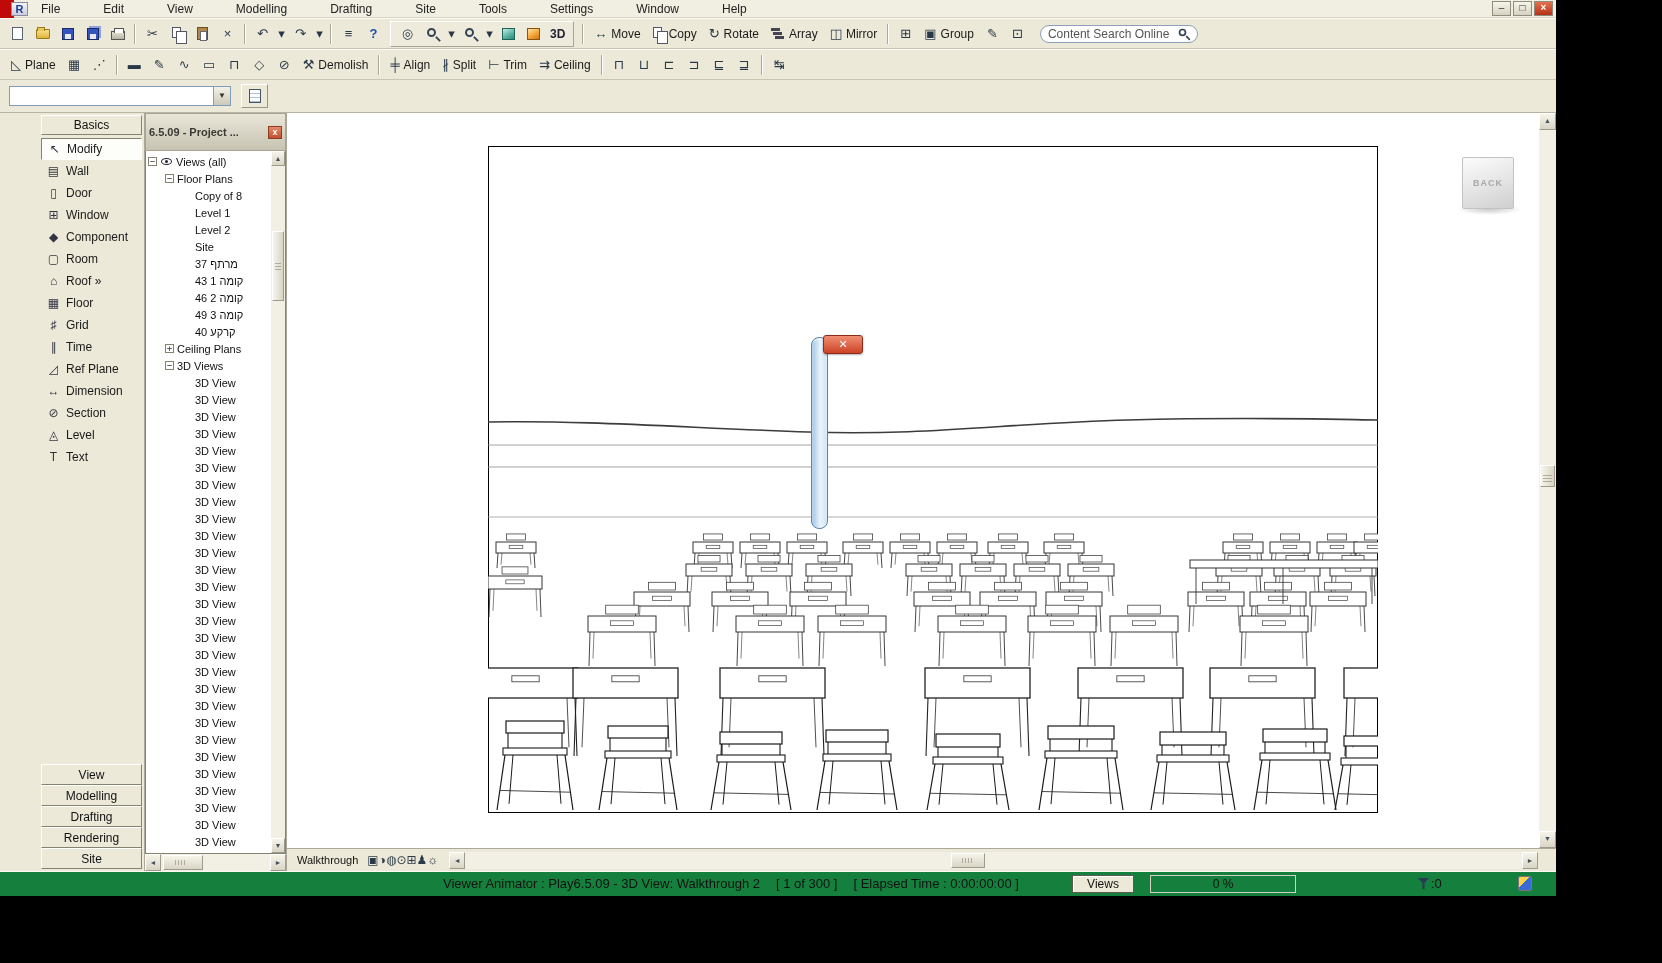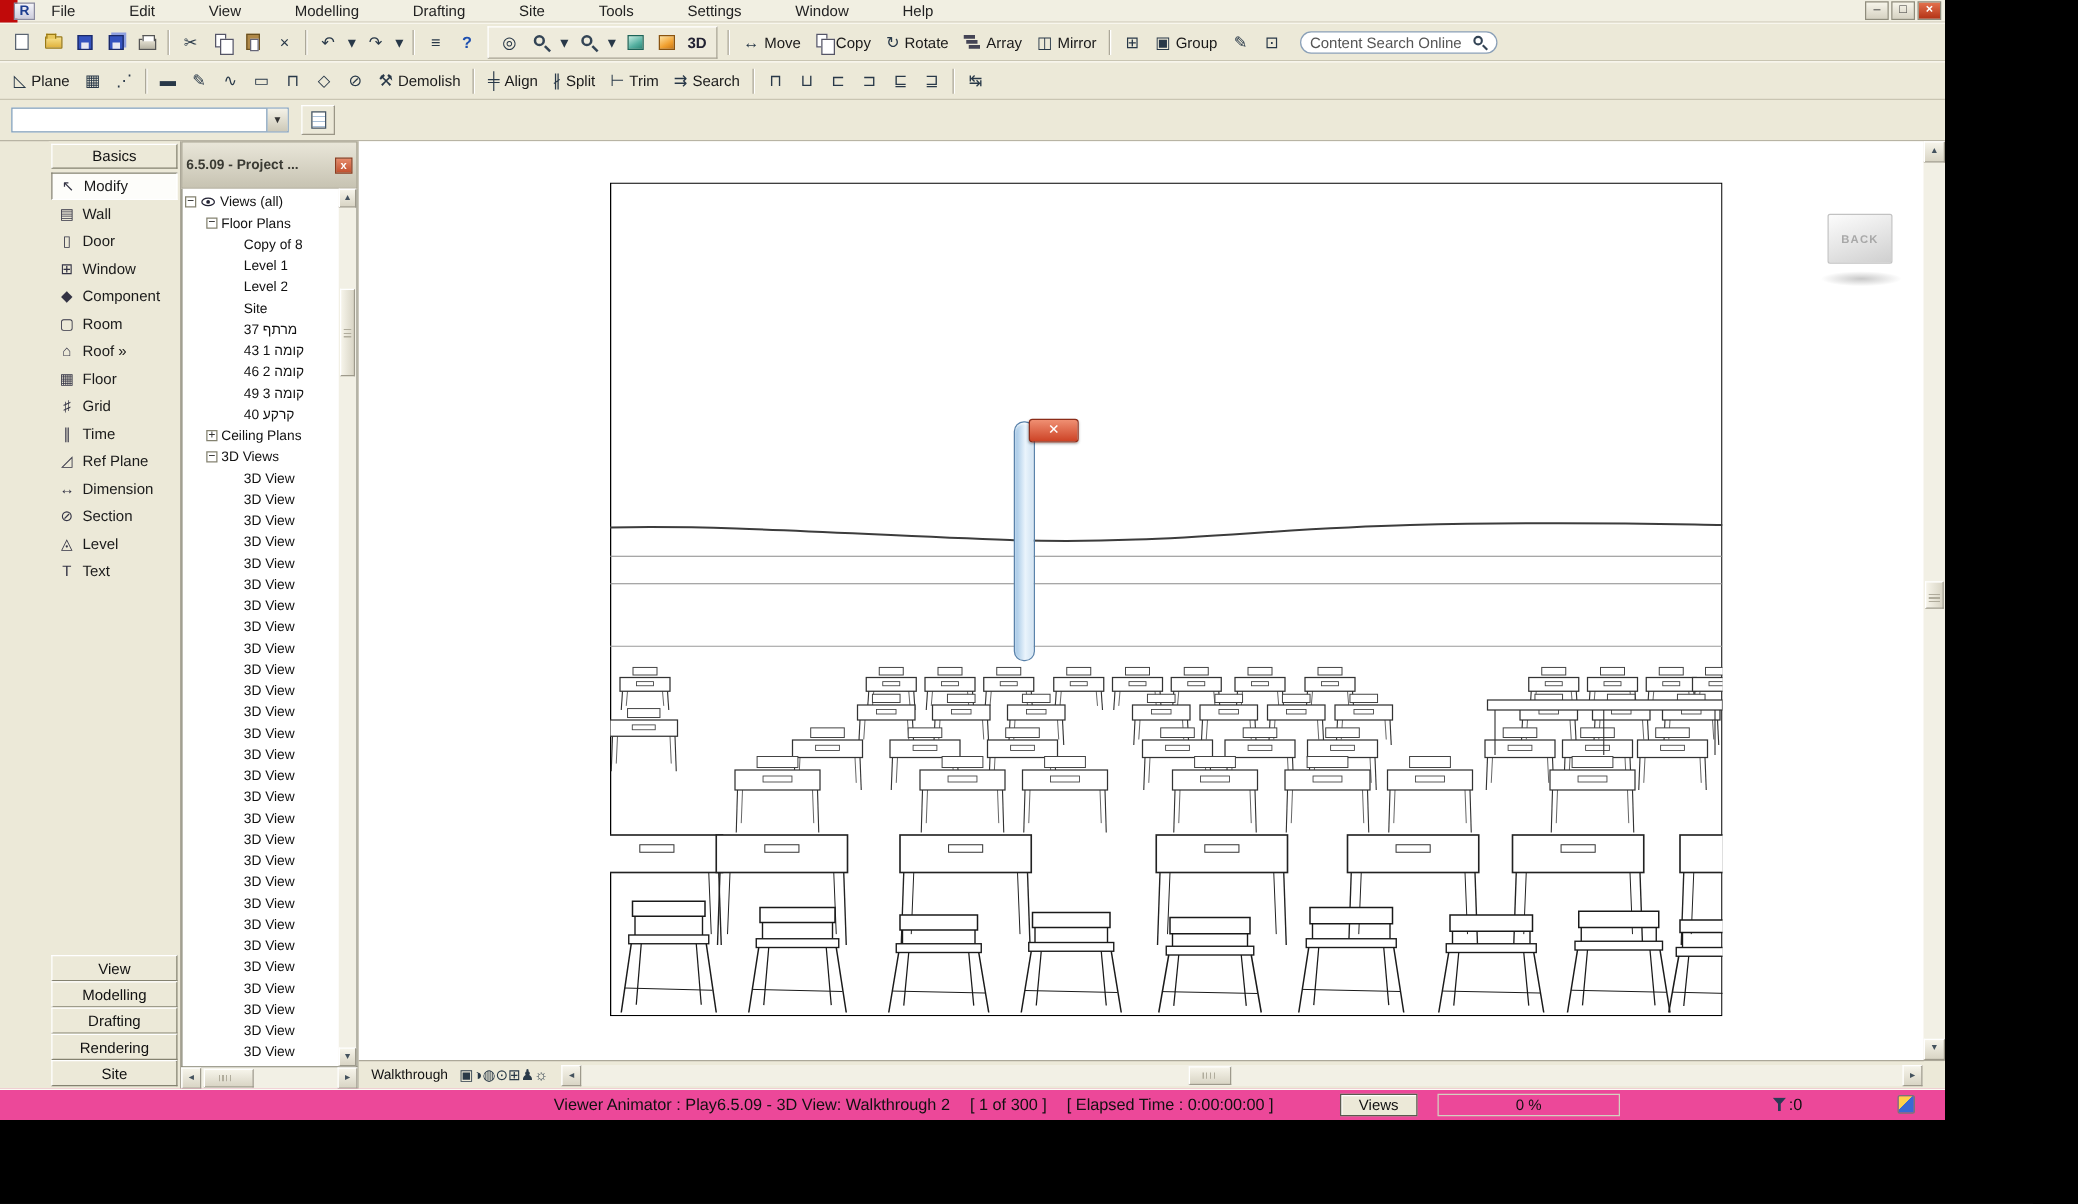--- a/index.html
+++ b/index.html
@@ -103,31 +103,31 @@
   #scene{position:absolute;left:201px;top:33px;}
   .vp-vscroll{width:17px;}
   .vp-vscroll .sb-btn{height:17px;}
   .viewbar{height:23px;flex:none;display:flex;align-items:center;background:#ece9d8;border-top:1px solid #aca899;font-size:11px;color:#111;padding-left:10px;gap:1px;}
   .vb-label{margin-right:8px;white-space:nowrap;}
   .vb-icon{width:19px;text-align:center;font-size:12px;color:#2a3a48;}
   .viewbar .hscroll{flex:1;margin-left:10px;align-self:center;height:17px;}
   .vb-corner{width:17px;height:100%;background:#ece9d8;flex:none;}
 
   
-  .back-cube{position:absolute;left:1175px;top:58px;width:52px;height:40px;}
+  .back-cube{position:absolute;left:1175px;top:44px;width:52px;height:52px;}
   .cube-face{position:absolute;inset:0;background:linear-gradient(160deg,#fcfcfc,#e4e4e4 55%,#cfcfcf);border:1px solid #c2c2c2;border-radius:2px;display:flex;align-items:center;justify-content:center;font-size:9px;font-weight:bold;letter-spacing:1px;color:#a8a8a8;}
   .cube-shadow{position:absolute;left:-16px;top:44px;width:86px;height:16px;border-radius:50%;background:radial-gradient(closest-side,rgba(110,110,110,.38),rgba(110,110,110,0) 75%);}
 
   
   .walk-slider{position:absolute;left:524px;top:222px;width:64px;height:196px;}
   .groove{position:absolute;left:0;top:2px;width:17px;height:192px;border-radius:8px;border:1px solid #5a82aa;background:linear-gradient(90deg,#9fc4e4,#eaf4fc 55%,#cfe2f2);box-shadow:inset 0 1px 2px rgba(255,255,255,.9);}
   .slider-close{position:absolute;left:12px;top:0;width:40px;height:19px;background:linear-gradient(#ef8f72,#cd4326);border:1px solid #8c2c18;border-radius:3px;color:#fff;font-weight:bold;font-size:11px;line-height:17px;text-align:center;box-shadow:0 1px 2px rgba(0,0,0,.3);}
 
   
-  .statusbar{height:25px;flex:none;background:#ec4899;border-top:1px solid #fbfaf4;position:relative;font-size:13px;color:#111;}
+  .statusbar{height:25px;flex:none;background:#15803d;border-top:1px solid #fbfaf4;position:relative;font-size:13px;color:#111;}
   .sb-texts{position:absolute;left:443px;top:4px;display:flex;gap:16px;white-space:nowrap;}
   .cancel-btn{position:absolute;left:1072px;top:3px;width:62px;height:18px;background:#ece9d8;border:1px solid #5a5a50;box-shadow:inset 1px 1px 0 #fff;font-size:12px;text-align:center;line-height:16px;}
   .sb-progress{position:absolute;left:1150px;top:3px;width:146px;height:18px;border:1px solid #d4d0c0;text-align:center;line-height:17px;font-size:12px;}
   .sb-filter{position:absolute;left:1418px;top:4px;display:flex;align-items:center;gap:2px;}
   .funnel{width:11px;height:11px;background:#2a3a55;clip-path:polygon(0 0,100% 0,60% 45%,60% 100%,40% 100%,40% 45%);}
   .sb-corner-icon{position:absolute;left:1518px;top:4px;width:14px;height:15px;border-radius:2px;background:linear-gradient(135deg,#ffd24a 0 42%,#3a6ad4 42% 100%);border:1px solid #777;}
 </style>
 </head>
 <body>
 
@@ -314,21 +314,21 @@
         <span class="tb-lbtn">
           <span class="glyph">∦</span>
           <span class="tb-caption">Split</span>
         </span>
         <span class="tb-lbtn">
           <span class="glyph">⊢</span>
           <span class="tb-caption">Trim</span>
         </span>
         <span class="tb-lbtn">
           <span class="glyph">⇉</span>
-          <span class="tb-caption">Search</span>
+          <span class="tb-caption">Ceiling</span>
         </span>
         <span class="tb-sep"></span>
         <span class="tb-btn">
           <span class="glyph">⊓</span>
         </span>
         <span class="tb-btn">
           <span class="glyph">⊔</span>
         </span>
         <span class="tb-btn">
           <span class="glyph">⊏</span>

